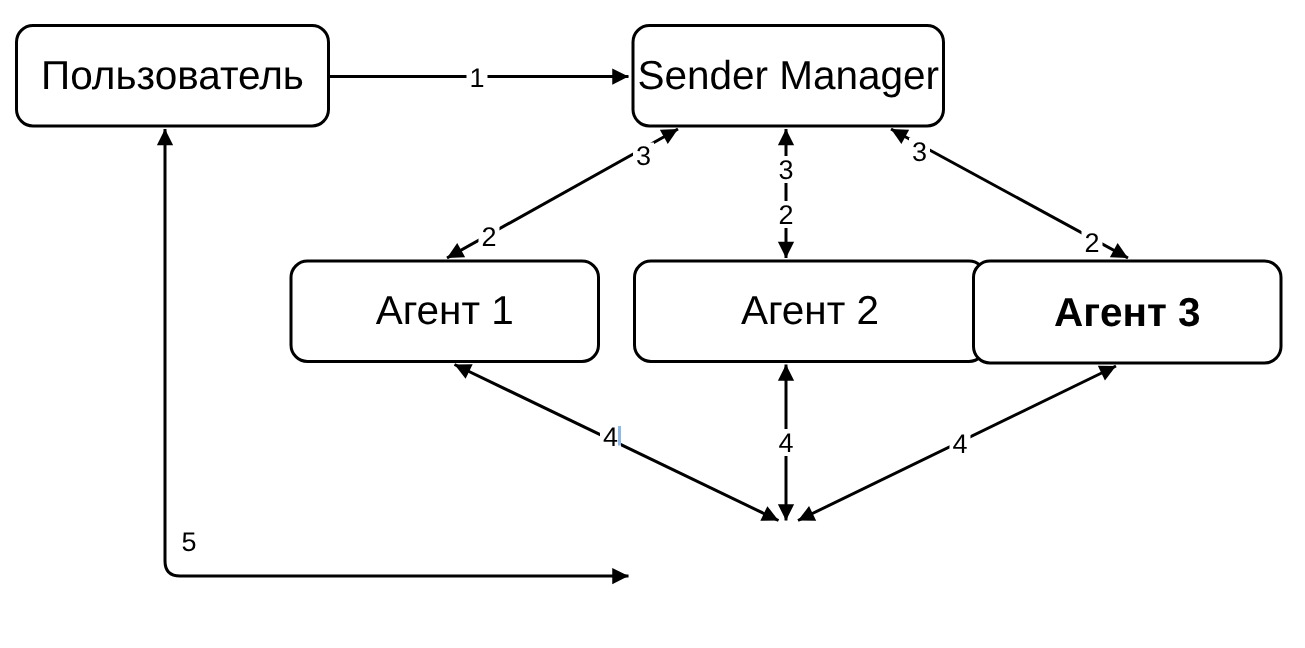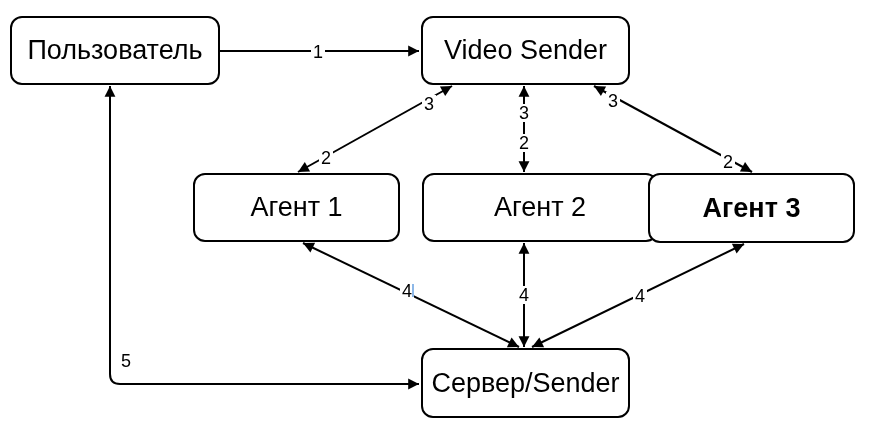--- a/index.html
+++ b/index.html
@@ -75,33 +75,30 @@
     <path d="M303,243 L519,347" marker-start="url(#ah)" marker-end="url(#ah)"></path>
     <path d="M524,243 L524,347" marker-start="url(#ah)" marker-end="url(#ah)"></path>
     <path d="M744,244 L532,347" marker-start="url(#ah)" marker-end="url(#ah)"></path>
     <path d="M110,86 L110,374 Q110,384 120,384 L419,384" marker-start="url(#ah)" marker-end="url(#ah)"></path>
   </svg>
 
   <div class="node node-user">
     <span>Пользователь</span>
   </div>
   <div class="node node-vm">
-    <span>Video Sender</span>
+    <span>Sender Manager</span>
   </div>
   <div class="node node-agent1">
     <span>Агент 1</span>
   </div>
   <div class="node node-agent2">
     <span>Агент 2</span>
   </div>
   <div class="node node-agent3">
     <span>Агент 3</span>
-  </div>
-  <div class="node node-server">
-    <span>Сервер/Sender</span>
   </div>
 
   <span class="edge-label" style="left:318px; top:52px;">1</span>
 
   <span class="edge-label" style="left:429px; top:104px;">3</span>
   <span class="edge-label" style="left:326px; top:158px;">2</span>
 
   <span class="edge-label" style="left:524px; top:113px;">3</span>
   <span class="edge-label" style="left:524px; top:143px;">2</span>
 

